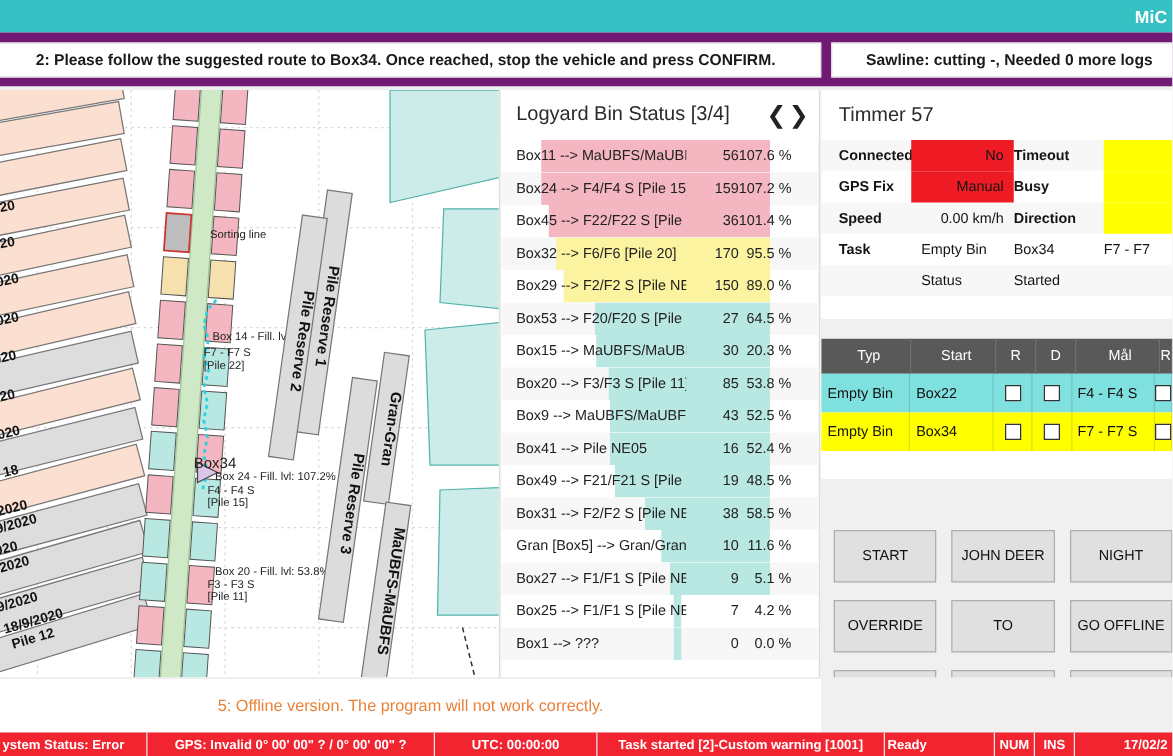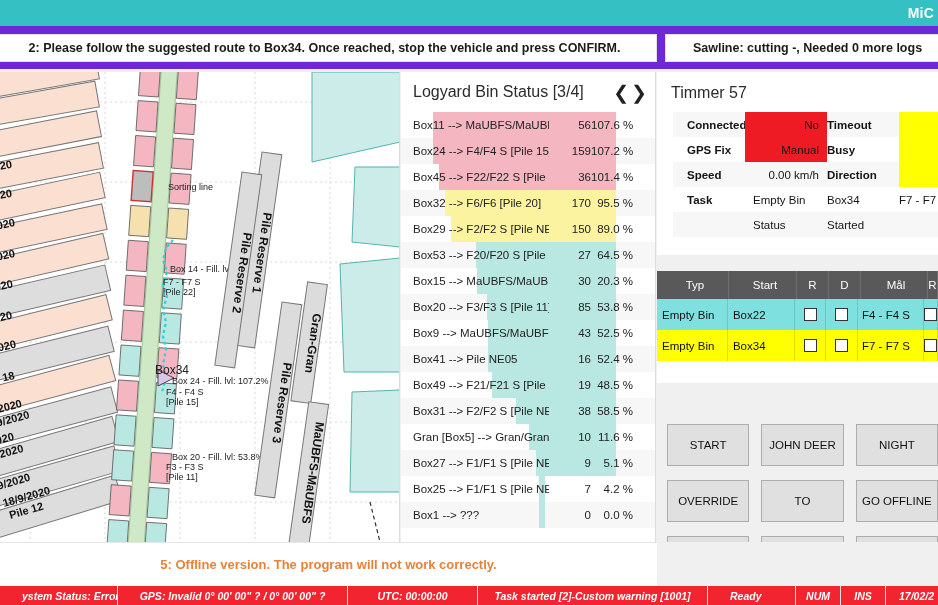--- a/index.html
+++ b/index.html
@@ -19,21 +19,21 @@
     padding-right: 4px;
   }
   .titlebar .apptitle {
     color: #ffffff; font-size: 14px; font-weight: bold; letter-spacing: .2px;
     white-space: nowrap; overflow: hidden; margin-left: 25px;
   }
 
   
   .msgstrip {
     position: absolute; left: 0; top: 26px; width: 938px; height: 43px;
-    background: #6d28d9;
+    background: #701a75;
   }
   .msgbox {
     position: absolute; top: 8px; height: 28px; background: #ffffff;
     border: 1px solid #e2e2e2;
     display: flex; align-items: center; justify-content: center;
     font-size: 12.5px; font-weight: bold; color: #1a1a1a; overflow: hidden;
     white-space: nowrap;
   }
   .msgbox.route { left: -8px; width: 665px; }
   .msgbox.saw { left: 665px; width: 285px; }
@@ -80,21 +80,21 @@
     padding-right: 10px; white-space: nowrap;
   }
 
   
   .rightpanel {
     position: absolute; left: 657px; top: 72px; width: 281px; height: 470px;
     background: #f0f0f0; overflow: hidden;
   }
   .vehcard { background: #ffffff; margin: 0; }
   .vehtitle { font-size: 16px; color: #2b2b2b; padding: 12px 0 10px 14px; }
-  .vrow { display: flex; height: 25px; align-items: stretch; font-size: 11.5px; margin-left: 16px; }
+  .vrow { display: flex; height: 25px; align-items: stretch; font-size: 11.5px; }
   .vrow.alt { background: #f7f7f7; }
   .vrow .k { width: 72px; padding-left: 14px; font-weight: bold; color: #141414;
              display: flex; align-items: center; }
   .vrow .v { width: 82px; padding-right: 8px; color: #141414;
              display: flex; align-items: center; justify-content: flex-end; padding-left: 20px; }
   .vrow .k2 { width: 72px; font-weight: bold; color: #141414;
               display: flex; align-items: center; }
   .vrow .v2 { flex: 1; color: #141414; display: flex; align-items: center;
               padding-left: 0px; }
   .vrow .v.red { background: #ee1b24; font-weight: normal; }
@@ -141,36 +141,36 @@
     display: flex; align-items: center; justify-content: center;
     font-size: 11.5px; color: #111; white-space: nowrap; overflow: hidden;
     cursor: pointer;
   }
 
   
   .offline {
     position: absolute; left: 0; top: 542px; width: 657px; height: 44px;
     background: #ffffff; border-top: 1px solid #e6e6e6;
     display: flex; align-items: center; justify-content: center;
-    color: #e8823a; font-weight: bold; font-size: 13px;
+    color: #e8823a; font-weight: normal; font-size: 13px;
   }
   .offlinefill {
     position: absolute; left: 657px; top: 542px; width: 281px; height: 44px;
     background: #f0f0f0;
   }
 
   
   .statusbar {
     position: absolute; left: 0; top: 586px; width: 938px; height: 19px;
     background: #f22430; display: flex; align-items: center;
     font-size: 10.5px; color: #ffffff; font-weight: bold;
   }
   .statusbar .seg {
-    height: 100%; display: flex; align-items: center; padding: 0 22px;
-    border-right: 1px solid #e5e5e5; white-space: nowrap; overflow: hidden; font-style: italic;
+    height: 100%; display: flex; align-items: center; padding: 0 2px;
+    border-right: 1px solid #e5e5e5; white-space: nowrap; overflow: hidden;
   }
   .statusbar .seg.nb { border-right: none; }
 </style>
 </head>
 <body>
 
 <div id="app">
 
   <div class="titlebar">
     <div class="apptitle">MiC</div>

